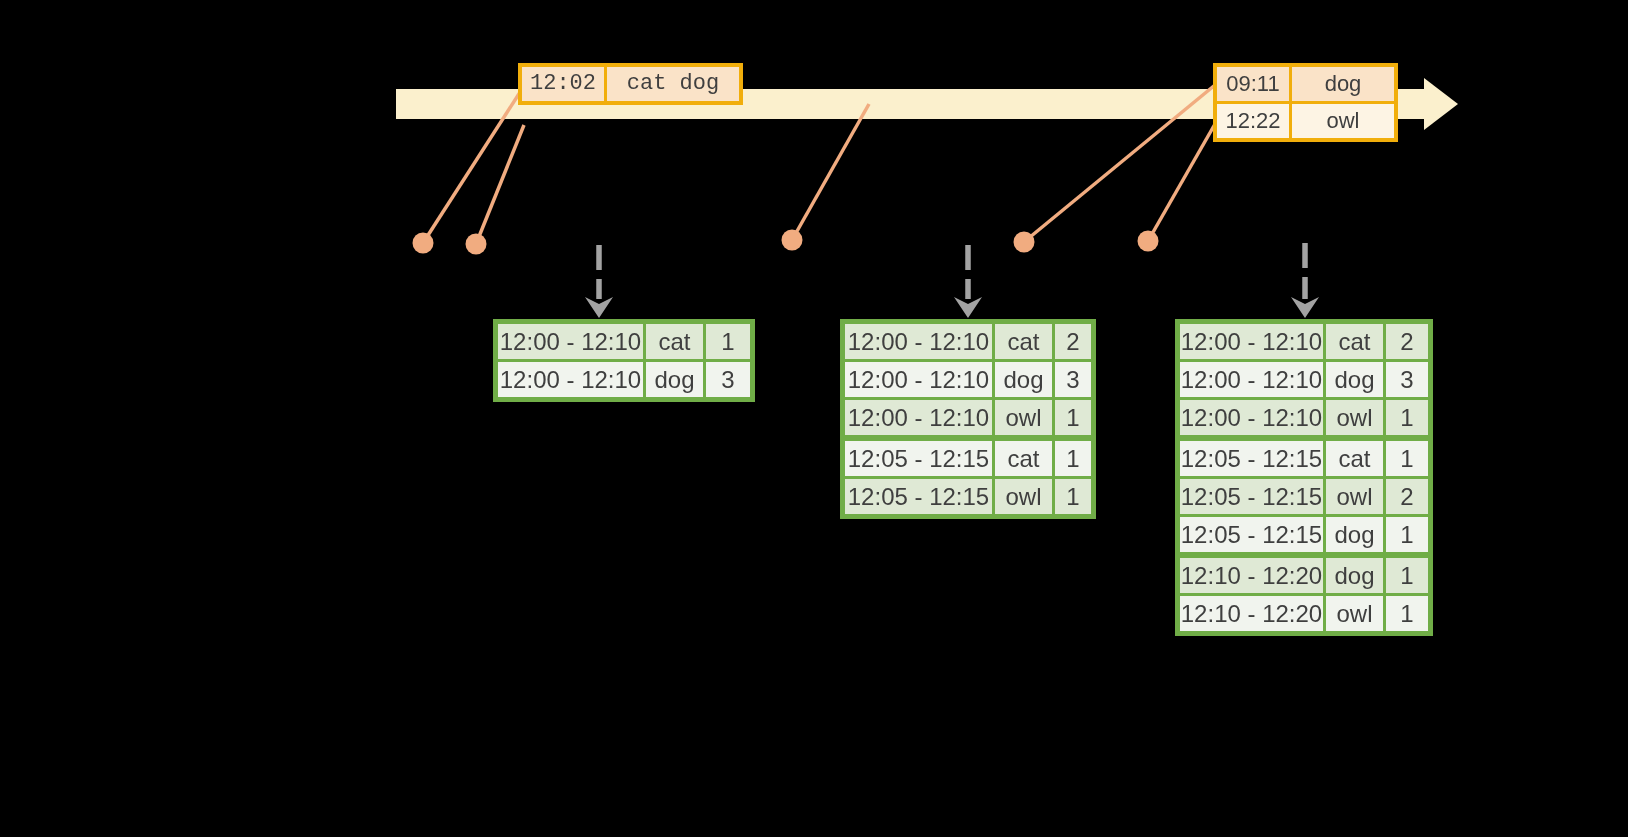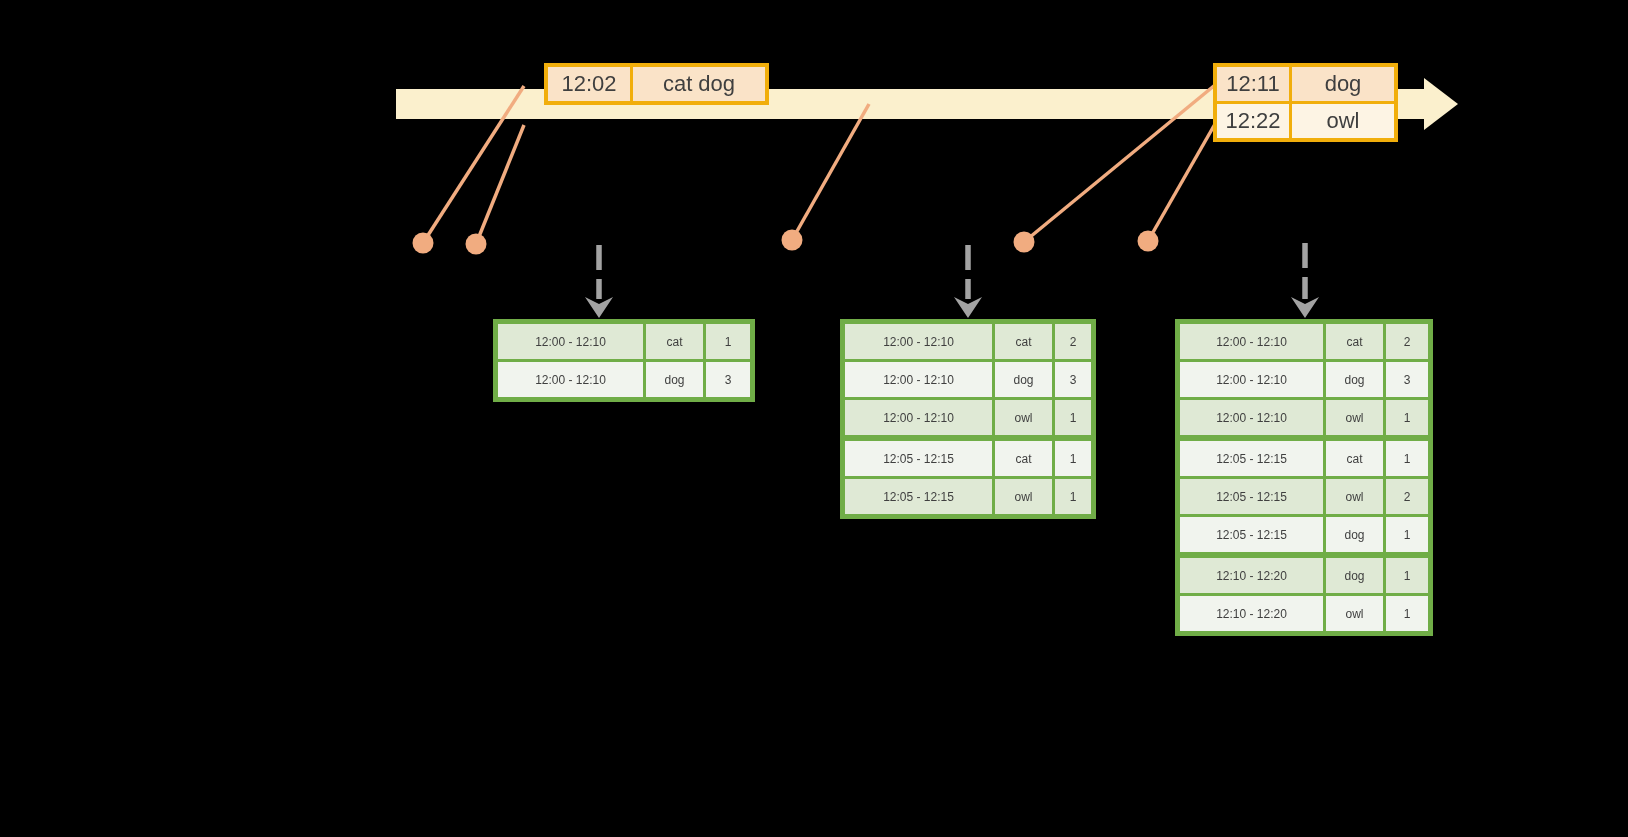--- a/index.html
+++ b/index.html
@@ -16,36 +16,36 @@
 
   
   .etable{position:absolute;border:4px solid var(--gold);}
   .erow{display:flex;}
   .erow.topline{border-top:3px solid var(--gold);}
   .erow.peach .ecell{background:var(--peach);}
   .erow.cream .ecell{background:var(--cream);}
   .ecell{height:34px;display:flex;align-items:center;justify-content:center;
          font-size:22px;line-height:1;}
   .ecell.time{border-right:3px solid var(--gold);}
-  #etable-0{left:544px;top:63px;}
+  #etable-0{left:518px;top:63px;font-family:Liberation Mono, monospace;}
   #etable-0 .time{width:82px}  #etable-0 .words{width:132px}
   #etable-1{left:867px;top:85px;}
   #etable-1 .time{width:82px}  #etable-1 .words{width:116px}
   #etable-2{left:1213px;top:63px;}
   #etable-2 .time{width:72px}  #etable-2 .words{width:102px}
 
   
   .gtable{position:absolute;border:5px solid var(--green);}
   .grow{display:flex;}
   .grow.gthin{border-top:3px solid var(--green);}
   .grow.gthick{border-top:6px solid var(--green);}
   .grow.gdark  .gcell{background:var(--green-row-dark);}
   .grow.glight .gcell{background:var(--green-row-light);}
   .gcell{height:35px;display:flex;align-items:center;justify-content:center;
-         font-size:12px;line-height:1;}
+         font-size:24px;line-height:1;}
   .gcell.gc0,.gcell.gc1{border-right:3px solid var(--green);}
   #gtable-0{left:493px;top:319px;}
   #gtable-0 .gc0{width:145px} #gtable-0 .gc1{width:57px} #gtable-0 .gc2{width:44px}
   #gtable-1{left:840px;top:319px;}
   #gtable-1 .gc0{width:147px} #gtable-1 .gc1{width:57px} #gtable-1 .gc2{width:36px}
   #gtable-2{left:1175px;top:319px;}
   #gtable-2 .gc0{width:143px} #gtable-2 .gc1{width:57px} #gtable-2 .gc2{width:42px}
 </style>
 </head>
 <body>
@@ -78,21 +78,21 @@
   </svg>
 
   <div id="etable-0" class="etable">
       <div class="erow peach">
         <div class="ecell time">12:02</div>
         <div class="ecell words">cat dog</div>
       </div>
     </div>
   <div id="etable-2" class="etable">
       <div class="erow peach">
-        <div class="ecell time">12:11</div>
+        <div class="ecell time">09:11</div>
         <div class="ecell words">dog</div>
       </div>
       <div class="erow cream topline">
         <div class="ecell time">12:22</div>
         <div class="ecell words">owl</div>
       </div>
     </div>
 
   <div id="gtable-0" class="gtable">
       <div class="grow gdark">

